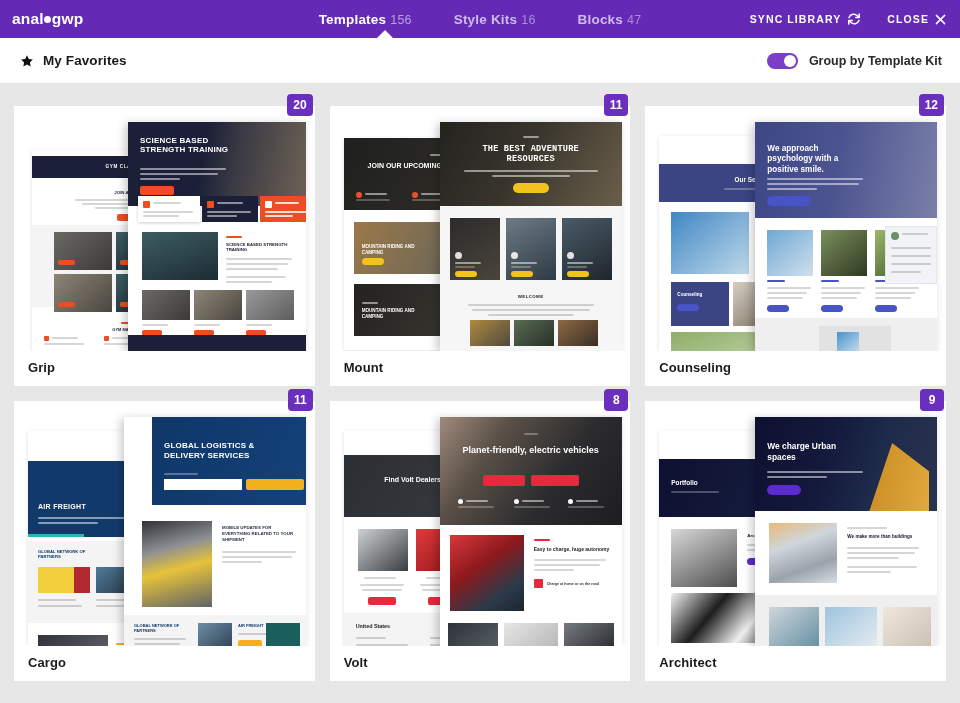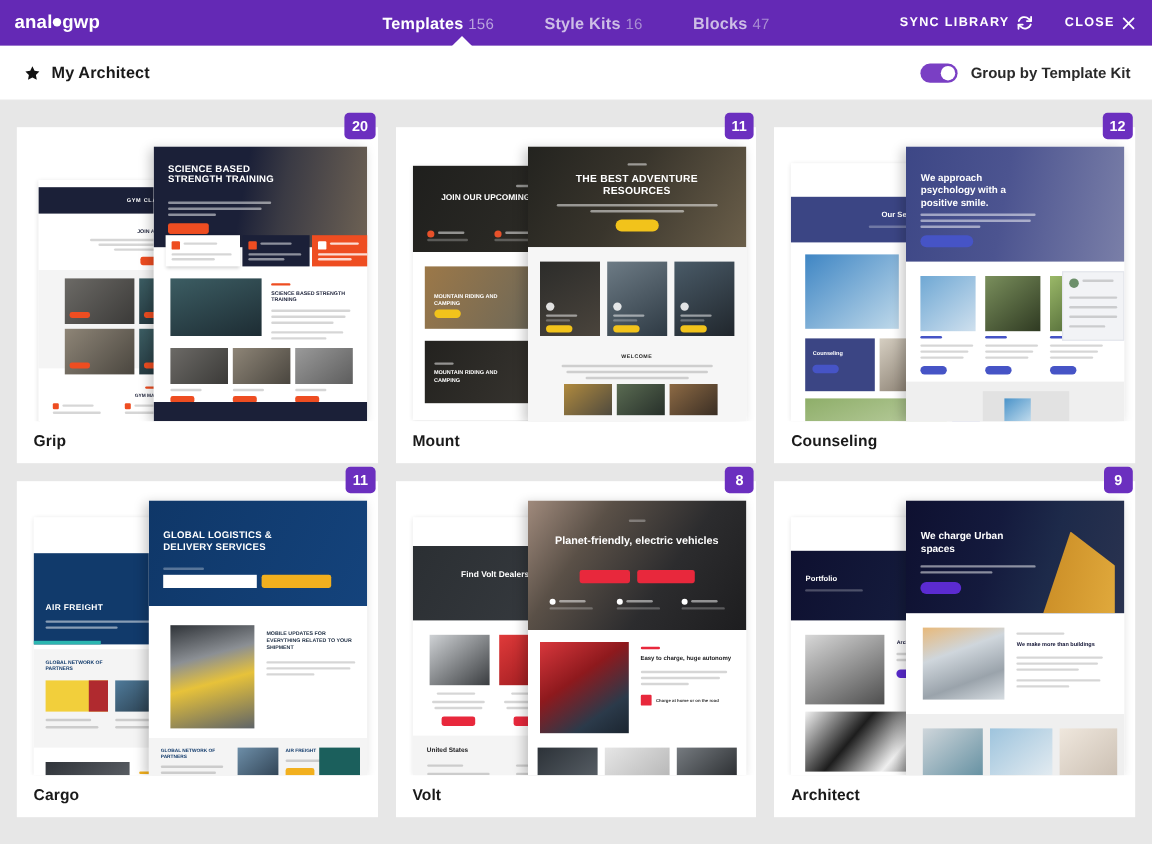--- a/index.html
+++ b/index.html
@@ -112,31 +112,31 @@
 
   
   .grip-hero { background: linear-gradient(100deg,#1b2038 0%,#1b2038 42%,#3a3a44 60%,#6e6254 100%); }
   .grip-nav { background: #1b2038; }
   .ph-img { background: linear-gradient(135deg,#6c6a66,#3b3a38); }
   .ph-img2 { background: linear-gradient(135deg,#8e8577,#4a463f); }
   .ph-img3 { background: linear-gradient(160deg,#3c5d63,#1d2c33); }
   .ph-gray { background: linear-gradient(140deg,#9a9a9a,#5d5d5d); }
 
   
-  .mount-hero { background: linear-gradient(120deg,#23231f 0%,#39352c 45%,#6b5f4a 100%); }
+  .mount-hero { background: linear-gradient(120deg,#23231f 0%,#39352c 45%,#6b5f4a 100%); font-family: Liberation Mono, monospace; }
   .yellow { background: #f2c31b; }
 
   
   .psy-navy { background: #3b4584; }
   .psy-hero { background: linear-gradient(100deg,#3d4786 0%,#4c5490 45%,#7a7fa8 100%); }
   .indigo { background: #4654c6; }
 
   
   .cargo-blue { background: #113a6b; }
-  .cargo-hero { background: linear-gradient(115deg,#0f3768 0%,#14437c 100%); }
+  .cargo-hero { background: linear-gradient(115deg,#0f3768 0%,#14437c 100%); margin-left: 28px; }
   .amber { background: #f2b01e; }
 
   
   .volt-hero { background: linear-gradient(125deg,#a08a7c 0%,#5a5047 28%,#2c2c2e 62%,#1d1d1f 100%); }
   .volt-dark { background: linear-gradient(120deg,#2b2f33,#3b3f44); }
   .red { background: #e8283c; }
 
   
   .arch-navy { background: #101233; }
   .arch-hero { background: linear-gradient(105deg,#0e1030 0%,#141a3d 40%,#1d2a4a 65%,#2a3350 100%); }
@@ -190,21 +190,21 @@
   </div>
 </div>
 
 <div class="subbar">
   <div class="fav">
     <span>
       <svg class="star-ico" viewBox="0 0 24 24" fill="#111">
           <polygon points="12,2 15.1,8.6 22,9.5 17,14.4 18.3,21.5 12,18 5.7,21.5 7,14.4 2,9.5 8.9,8.6"></polygon>
         </svg>
     </span>
-    <span class="fav-label">My Architect</span>
+    <span class="fav-label">My Favorites</span>
   </div>
   <div class="subright">
     <div class="toggle">
       <span class="knob"></span>
     </div>
     <span class="toggle-label">Group by Template Kit</span>
   </div>
 </div>
 
 <div class="grid">

